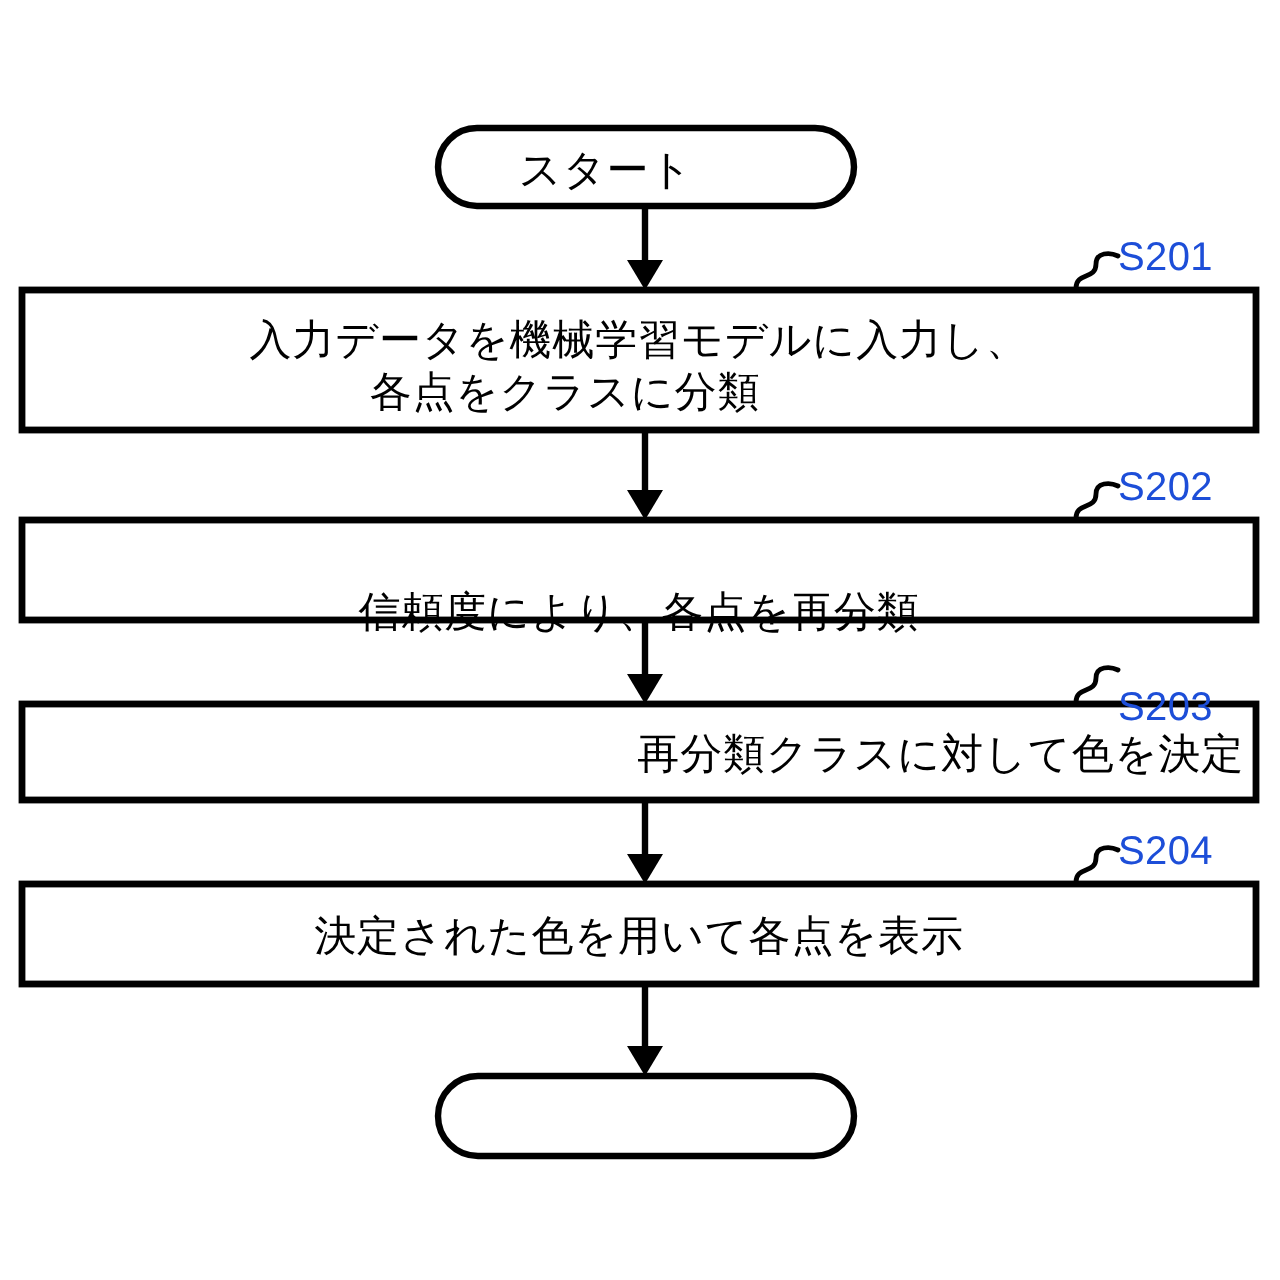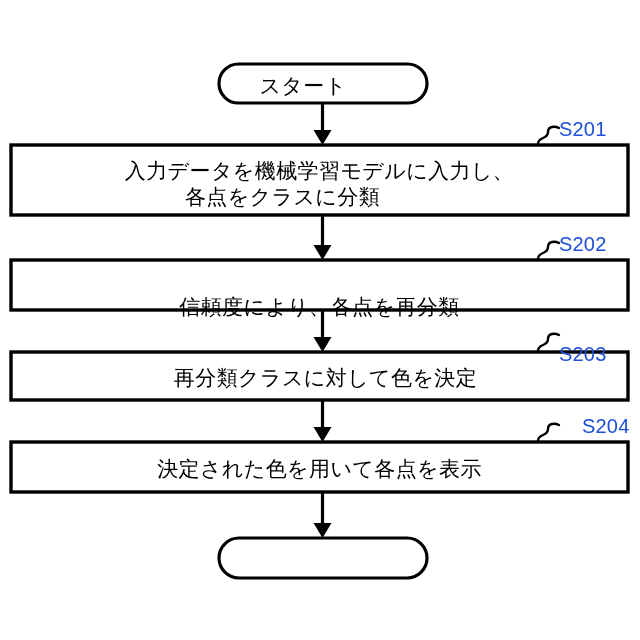--- a/index.html
+++ b/index.html
@@ -110,23 +110,23 @@
 
   </svg>
 
   <div class="node-text terminator-text" style="left:219px; top:73px; width:168px;">スタート</div>
 
   <div class="node-text process-text" style="left:11px; top:158px; width:617px;">入力データを機械学習モデルに入力し、</div>
   <div class="node-text process-text" style="left:11px; top:184px; width:543px;">各点をクラスに分類</div>
 
   <div class="node-text process-text" style="left:11px; top:274px; width:617px;margin-top:20px;">信頼度により、各点を再分類</div>
 
-  <div class="node-text process-text" style="left:17px; top:365px; width:617px;">再分類クラスに対して色を決定</div>
+  <div class="node-text process-text" style="left:5px; top:365px; width:617px;text-align:right;">再分類クラスに対して色を決定</div>
 
   <div class="node-text process-text" style="left:11px; top:456px; width:617px;">決定された色を用いて各点を表示</div>
 
 
   <div class="step-label" style="left:559px; top:118px;">S201</div>
   <div class="step-label" style="left:559px; top:233px;">S202</div>
   <div class="step-label" style="left:559px; top:325px;margin-top:18px;">S203</div>
-  <div class="step-label" style="left:582px; top:415px;">S204</div>
+  <div class="step-label" style="left:559px; top:415px;">S204</div>
 
 </div>
 
 </body></html>

